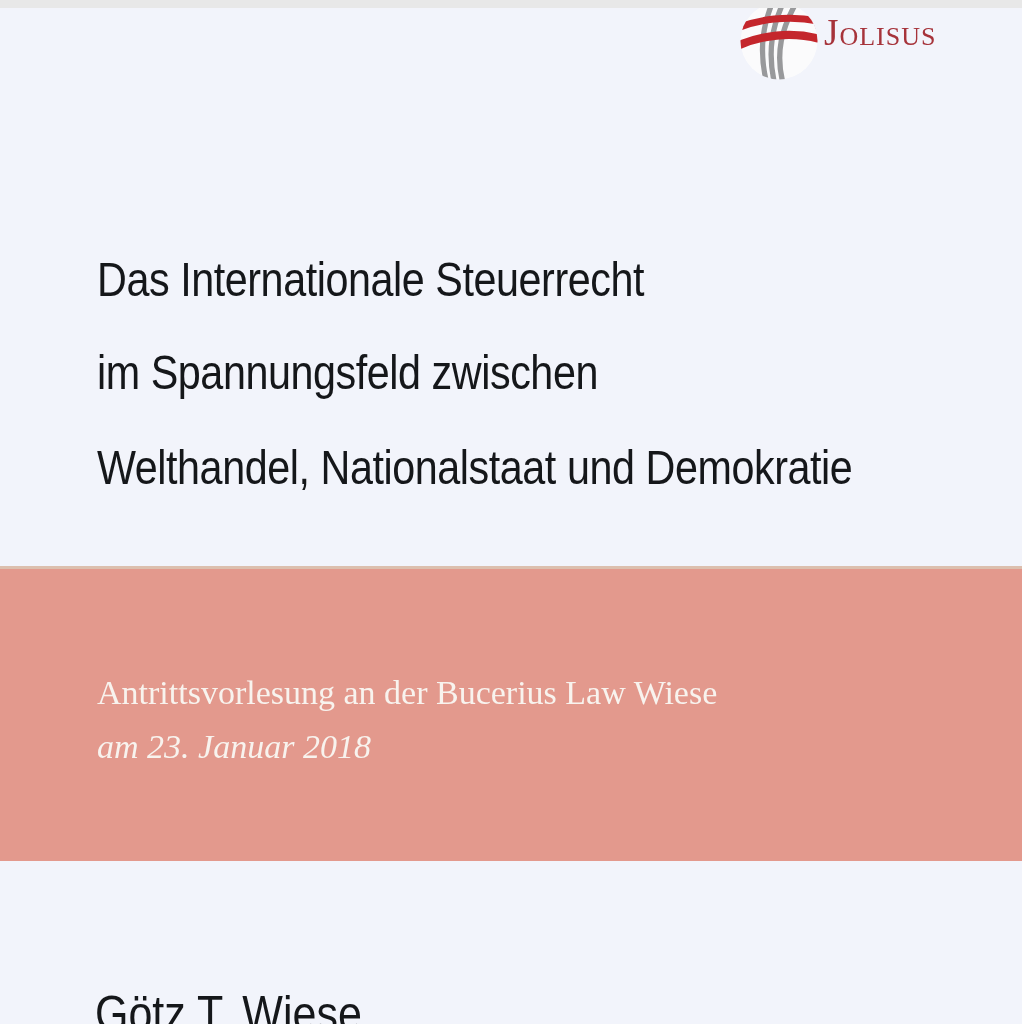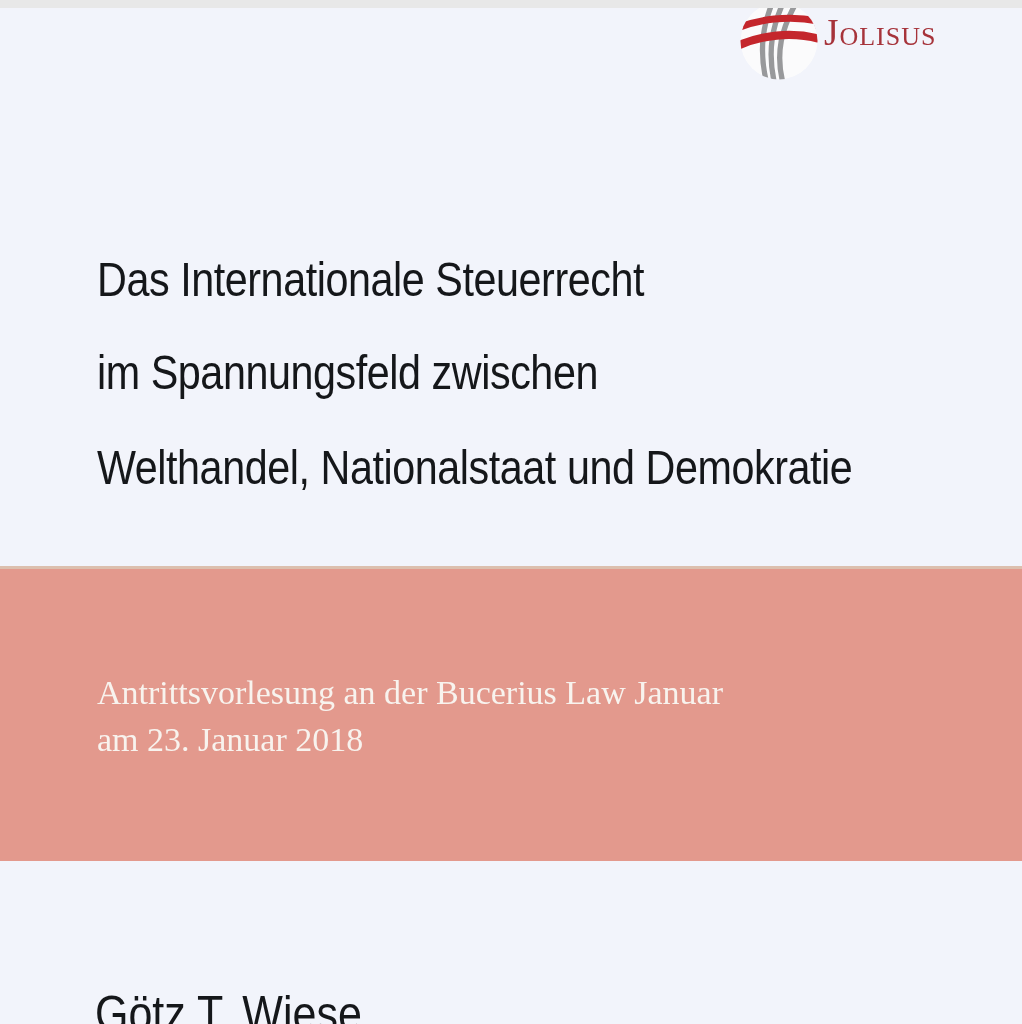--- a/index.html
+++ b/index.html
@@ -62,21 +62,21 @@
   .banner-line{
     position:absolute;
     left:97px;
     font-family:"Liberation Serif", serif;
     font-size:34px;
     line-height:42px;
     color:#f8f3ee;
     white-space:nowrap;
   }
   #banner-line-1{top:103px;}
-  #banner-line-2{top:150px;}
+  #banner-line-2{top:157px;font-style:italic;}
   
   .author{
     position:absolute;
     left:95px;
     top:975px;
     font-size:50px;
     line-height:62px;
     color:#15171a;
     font-weight:500;
     transform:scaleX(0.86);
@@ -109,19 +109,19 @@
       </g>
     </svg>
     <div class="brand-text">Jolisus</div>
   </div>
 
   <div class="title-line" id="title-line-1">Das Internationale Steuerrecht</div>
   <div class="title-line" id="title-line-2">im Spannungsfeld zwischen</div>
   <div class="title-line" id="title-line-3">Welthandel, Nationalstaat und Demokratie</div>
 
   <div class="banner">
-    <div class="banner-line" id="banner-line-1">Antrittsvorlesung an der Bucerius Law Januar</div>
+    <div class="banner-line" id="banner-line-1">Antrittsvorlesung an der Bucerius Law Wiese</div>
     <div class="banner-line" id="banner-line-2">am 23. Januar 2018</div>
   </div>
 
   <div class="author">Götz T. Wiese</div>
 
 </div>
 
 </body></html>

